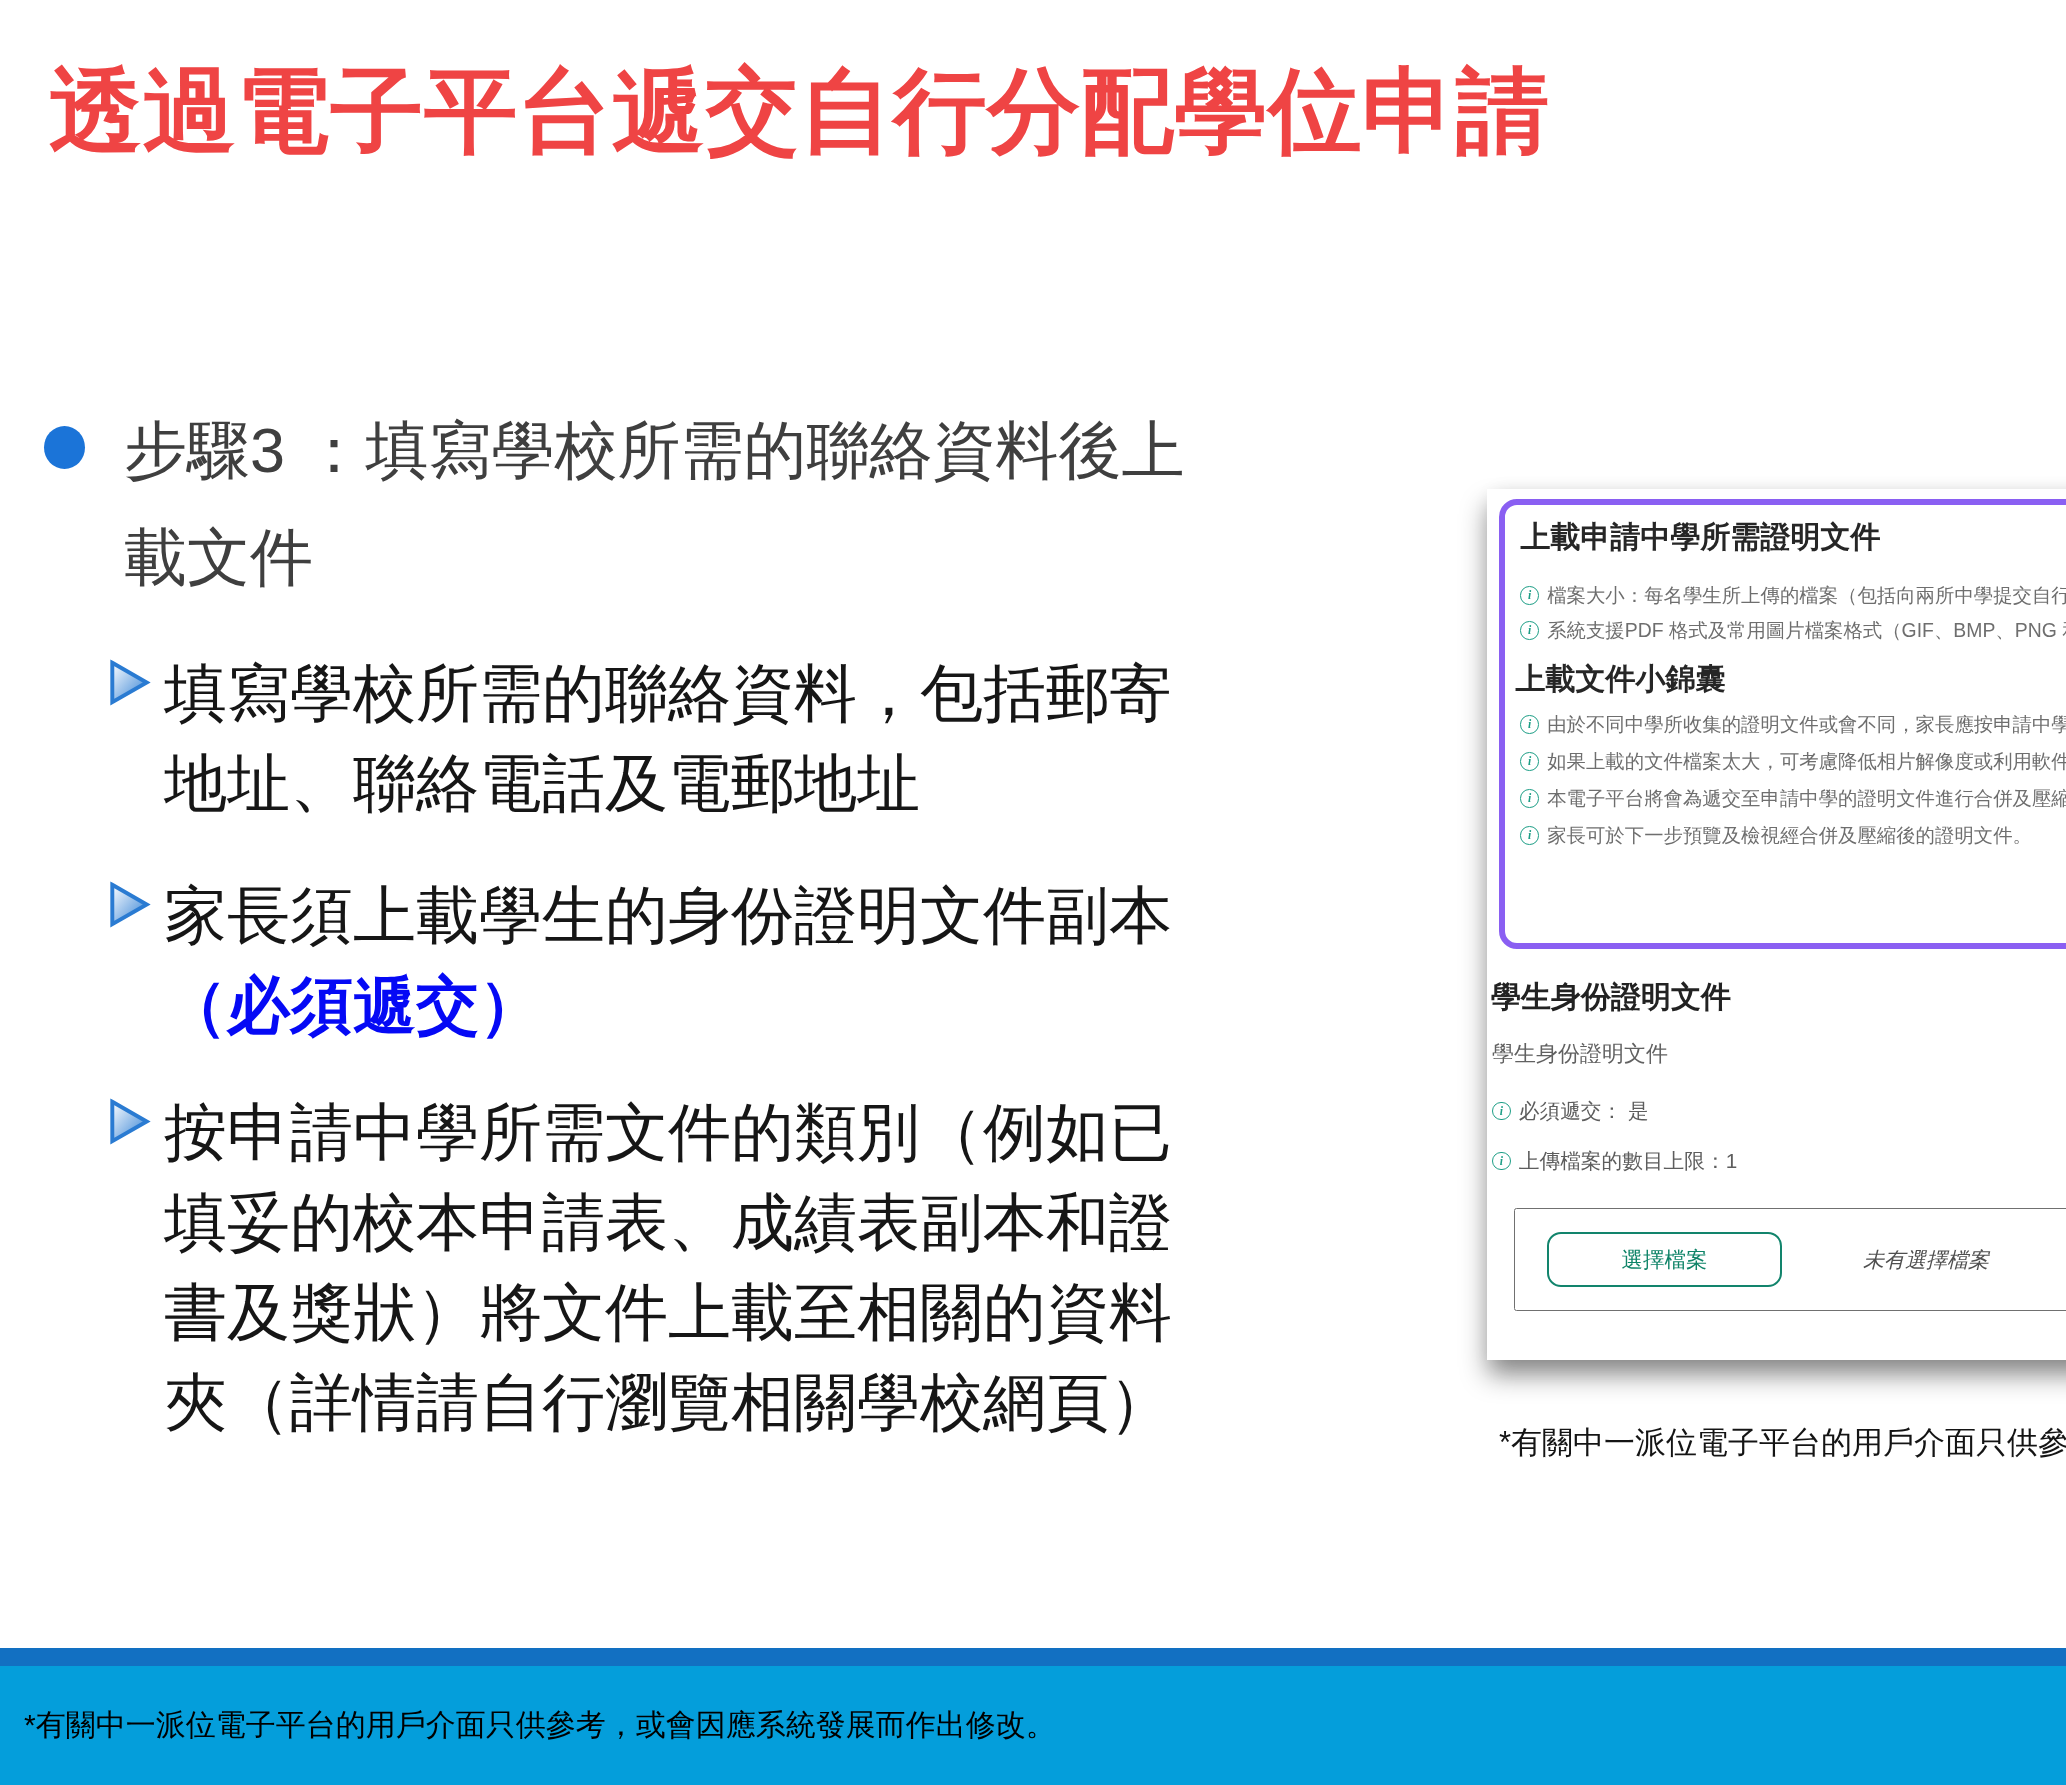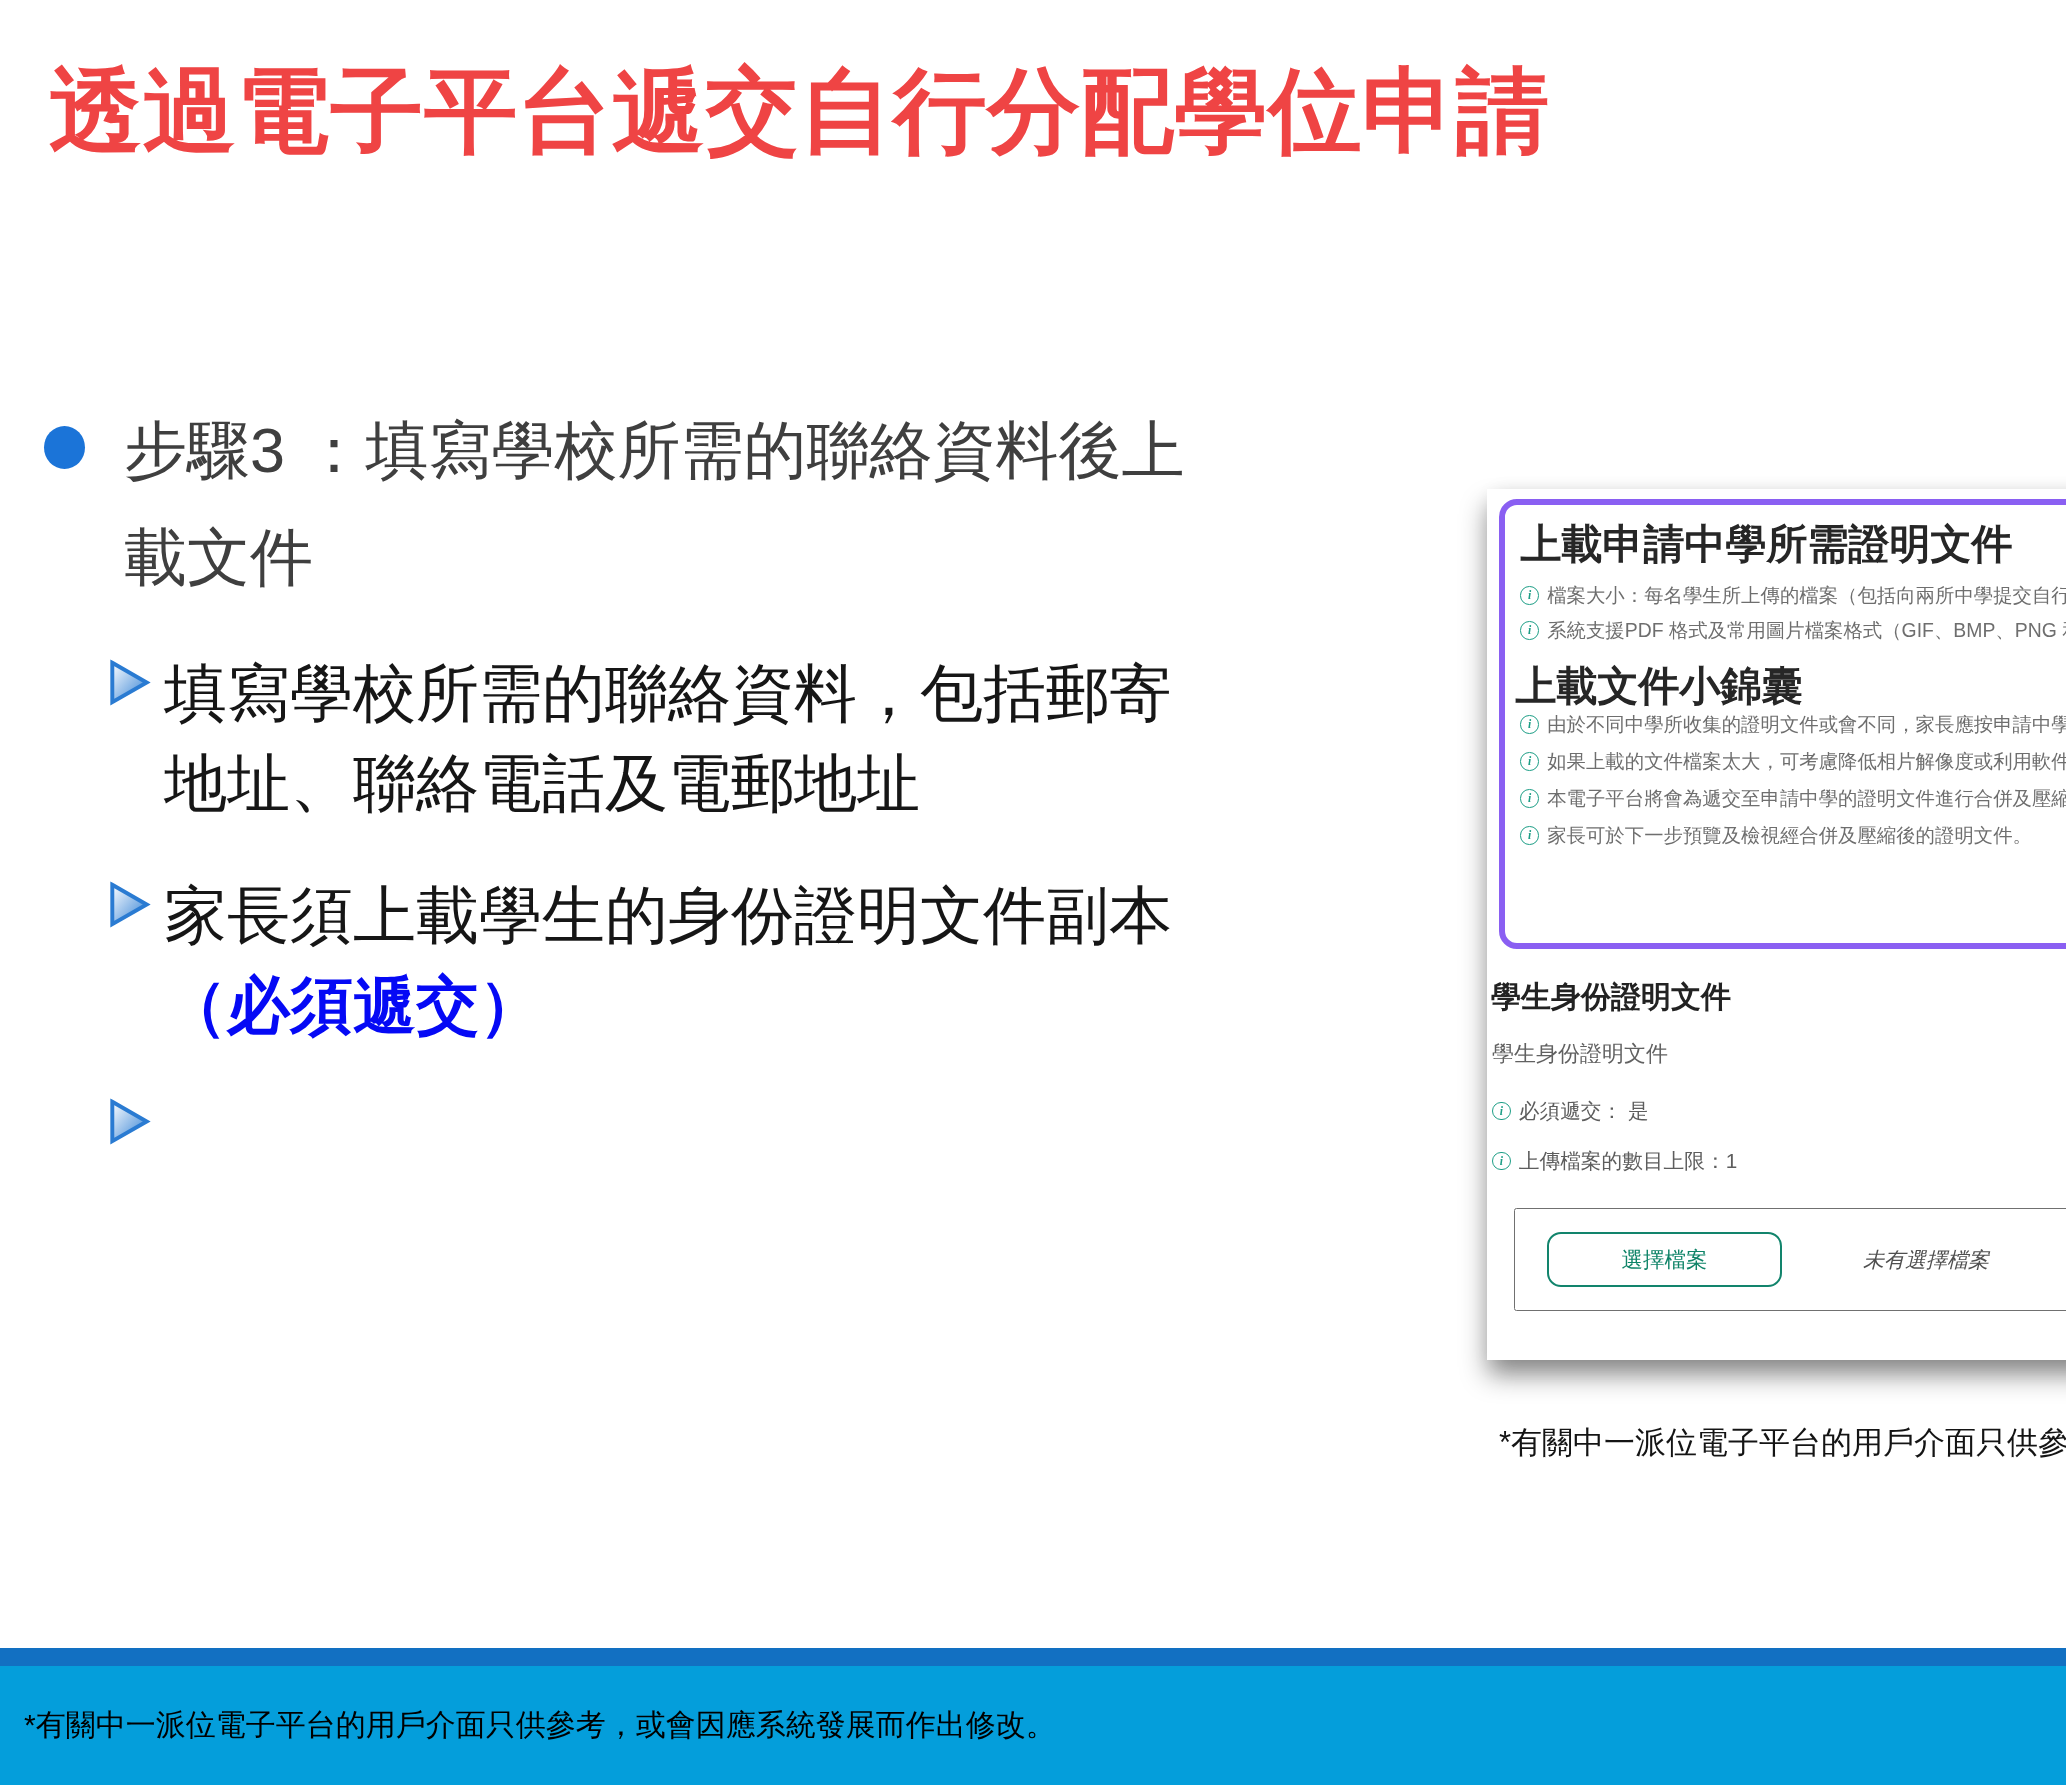--- a/index.html
+++ b/index.html
@@ -19,21 +19,21 @@
   .subtext{font-size:63px;color:#161616;line-height:90px;white-space:nowrap;}
   .sb1{left:164px;top:648px;}
   .sb2{left:164px;top:870px;}
   .sb3{left:164px;top:1087px;}
   .must{color:#0509f5;font-weight:700;}
   
   .panel{left:1487px;top:489px;width:1687px;height:871px;background:#ffffff;
          box-shadow:0 15.7px 25px rgba(0,0,0,.40),9px 7.4px 20.7px rgba(0,0,0,.16);}
   .pbox{left:12.4px;top:10px;width:1655px;height:438px;border:6.6px solid #8a5ff2;
         border-radius:18px;overflow:hidden;background:#ffffff;}
-  .shead{font-size:41px;font-weight:700;color:#262626;white-space:nowrap;}
+  .shead{font-size:30px;font-weight:700;color:#262626;white-space:nowrap;}
   .ph-upload{left:15px;top:12.4px;}
   .ph-tips{left:10px;top:154px;}
   .inforow{display:flex;align-items:center;gap:8.3px;white-space:nowrap;
            font-size:19.4px;color:#6e6e6e;}
   .i1{left:15px;top:77px;}
   .i2{left:15px;top:112px;}
   .t1{left:15px;top:206px;}
   .t2{left:15px;top:243px;}
   .t3{left:15px;top:280px;}
   .t4{left:15px;top:317px;}
@@ -90,20 +90,26 @@
   <div class="abs subtext sb1">
     <div>填寫學校所需的聯絡資料，包括郵寄</div>
     <div>地址、聯絡電話及電郵地址</div>
   </div>
 
   <div class="abs subtext sb2">
     <div>家長須上載學生的身份證明文件副本</div>
     <div class="must">（必須遞交）</div>
   </div>
 
+  <div class="abs subtext sb3">
+    <div>按申請中學所需文件的類別（例如已</div>
+    <div>填妥的校本申請表、成績表副本和證</div>
+    <div>書及獎狀）將文件上載至相關的資料</div>
+    <div>夾（詳情請自行瀏覽相關學校網頁）</div>
+  </div>
 
   <div class="abs panel">
 
     <div class="abs pbox">
       <div class="abs shead ph-upload">上載申請中學所需證明文件</div>
 
       <div class="abs inforow i1">
         <span class="iicon">i</span>
         <span><span>檔案大小：每名學生所上傳的檔案（包括向兩所中學提交自行分配學位的申請）大小上限為25MB，即自行分配學位申請的選校次序1及2各佔12.5MB。（已使用：</span></span>
       </div>

